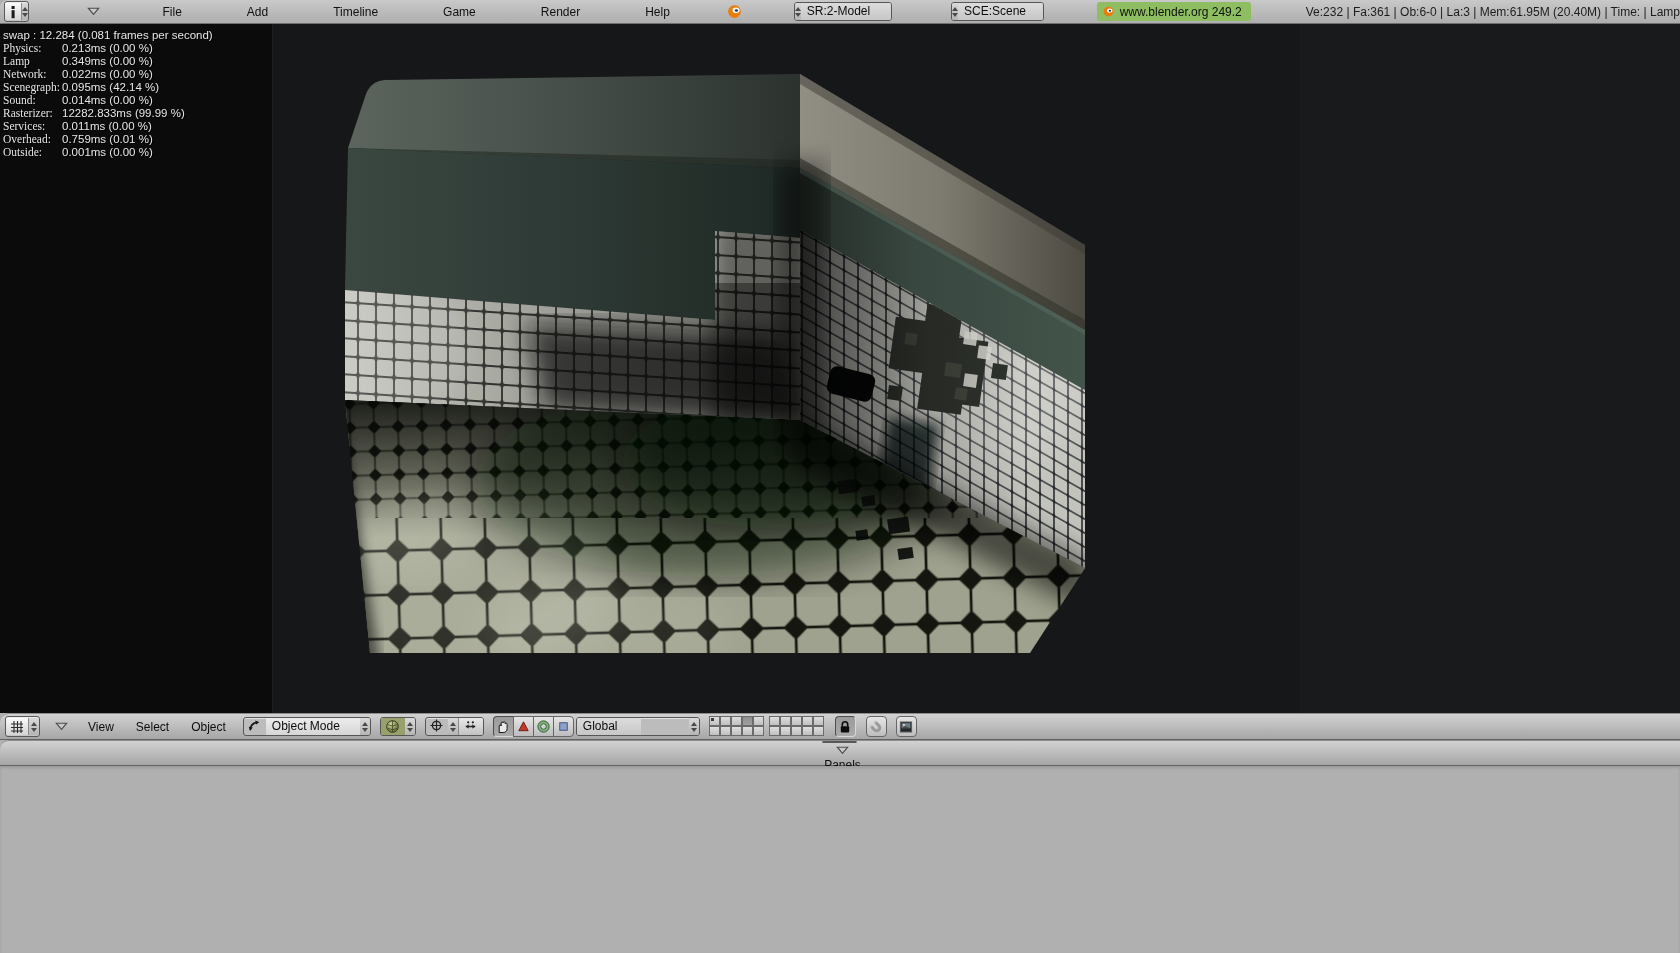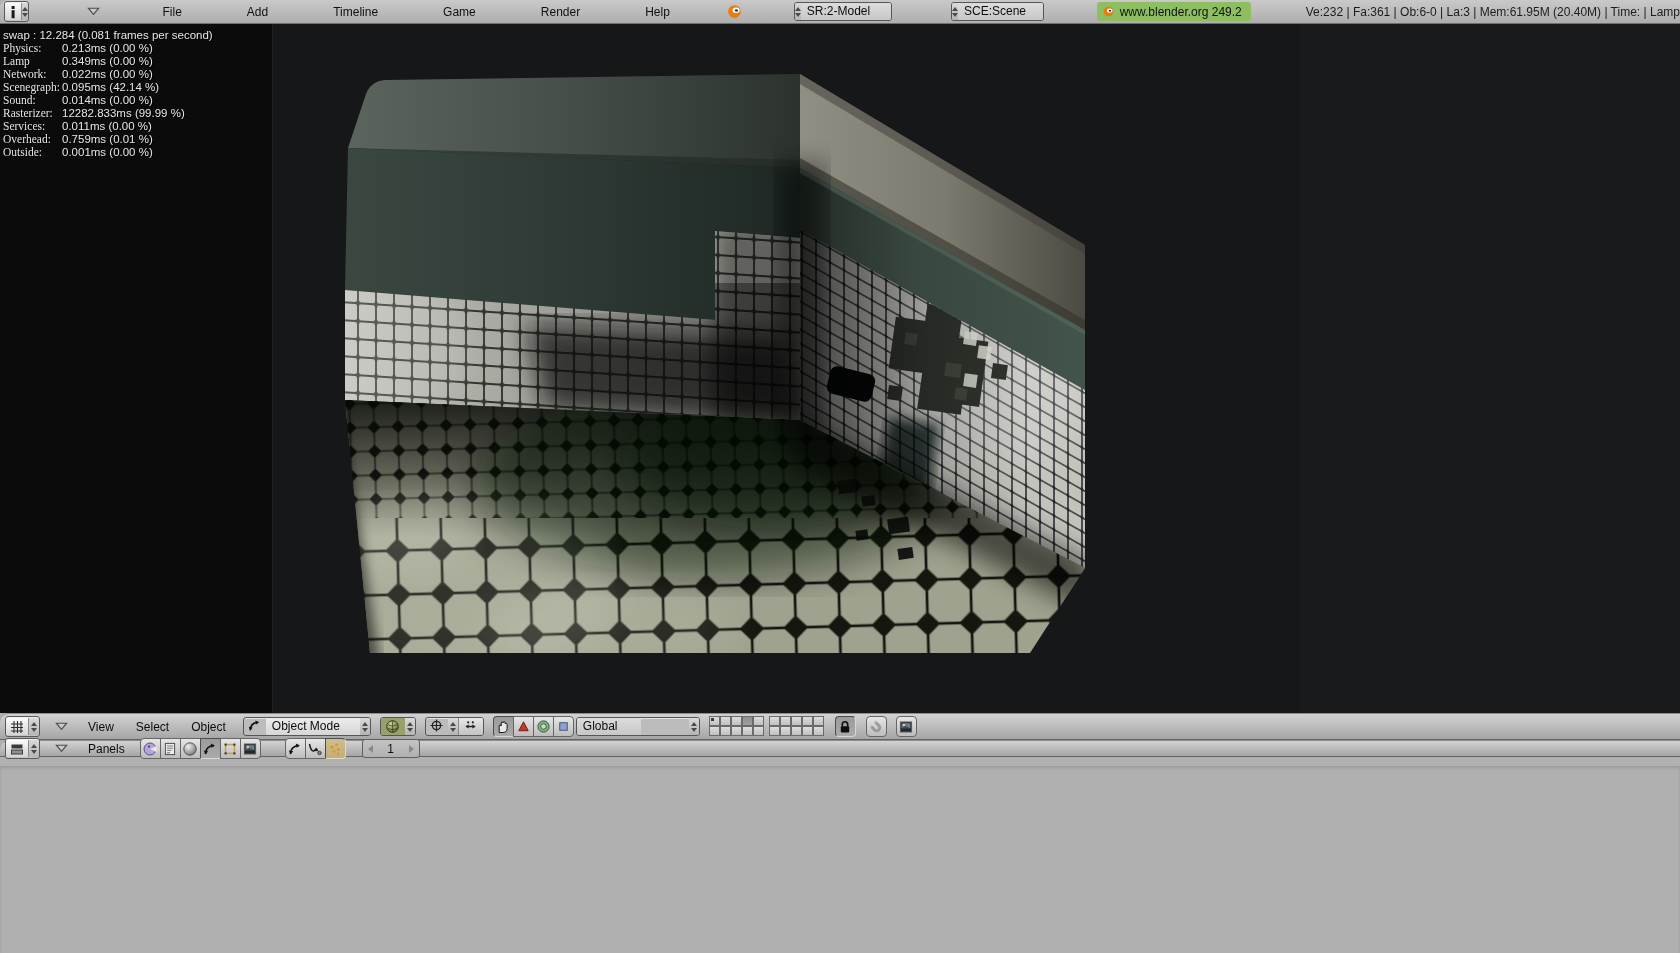--- a/index.html
+++ b/index.html
@@ -66,21 +66,21 @@
 
   
   .hdr{
     position:absolute;left:0;width:1680px;box-sizing:border-box;
     background:linear-gradient(#d2d2d2,#a6a6a6);
     border-top:1px solid #8d8d8d;border-bottom:1px solid #636363;
     display:flex;align-items:center;padding-left:5px;
     border-top-left-radius:9px;
   }
   .hdr3d{top:713px;height:27px;}
-  .hdrbtns{top:740px;height:17px;}
+  .hdrbtns{top:740px;height:26px;flex-direction:column;}
   .ibtn{
     height:21px;min-width:21px;box-sizing:border-box;display:flex;align-items:center;justify-content:center;
     background:linear-gradient(#e6e6e6,#bdbdbd);border:1px solid #666;cursor:pointer;
   }
   .ibtn.pressed{background:linear-gradient(#9b9b9b,#aaaaaa);border-color:#4d4d4d #d8d8d8 #d8d8d8 #4d4d4d;}
   .ibtn.pressed-tan{background:linear-gradient(#cdbd8f,#bfae7e);border-color:#4d4d4d #e4dcc2 #e4dcc2 #4d4d4d;}
   .grp{display:flex;}
   .grp .ibtn{margin-left:-1px;border-radius:0;}
   .grp .ibtn:first-child{border-top-left-radius:4px;border-bottom-left-radius:4px;margin-left:0;}
   .grp .ibtn:last-child{border-top-right-radius:4px;border-bottom-right-radius:4px;}

